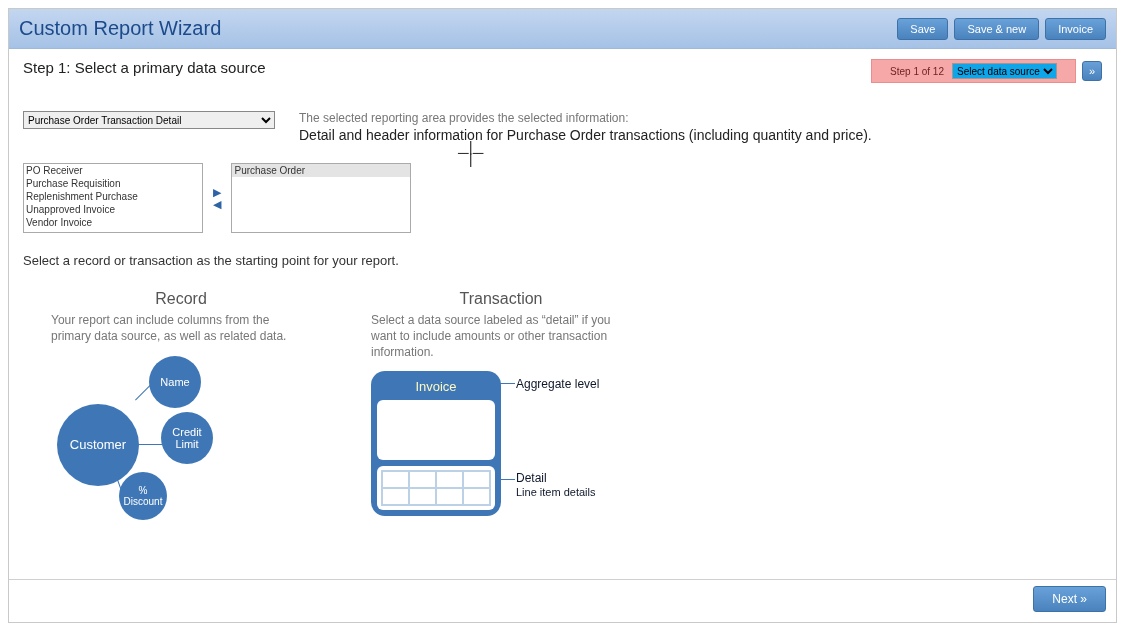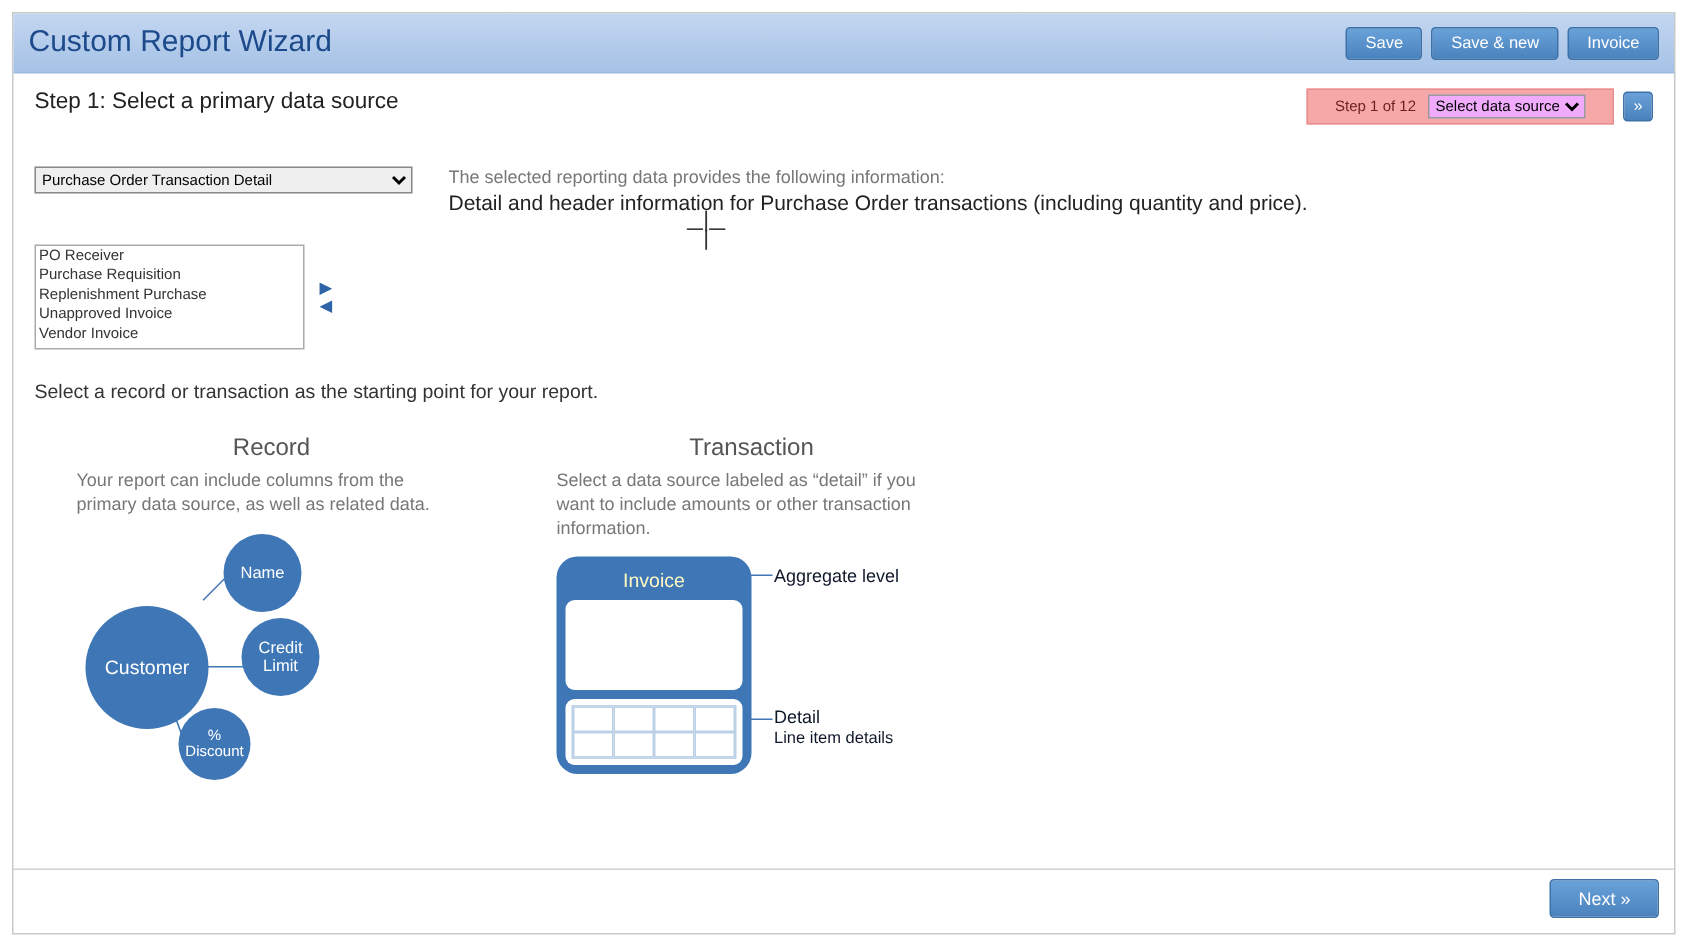--- a/index.html
+++ b/index.html
@@ -67,21 +67,21 @@
     display: flex;
     align-items: center;
     gap: 8px;
     font-size: 10px;
     color: #6b1f1f;
   }
   .step-badge select {
     font-size: 10px;
     height: 16px;
     border: 1px solid #999;
-    background: #f0abfc;
+    background: #0ea5e9;
   }
   .expand-btn {
     width: 20px;
     height: 20px;
     background: linear-gradient(#6aa0d7, #4a82bd);
     border: 1px solid #3e72a7;
     border-radius: 3px;
     color: #fff;
     font-size: 11px;
     display: flex;
@@ -286,37 +286,40 @@
           <span>»</span>
         </div>
       </div>
     </div>
 
     <div class="src-row">
       <select class="src-select">
         <option>Purchase Order Transaction Detail</option>
       </select>
       <div>
-        <div class="intro">The selected reporting data provides the following information:</div>
+        <div class="intro">The selected reporting area provides the selected information:</div>
         <div class="intro-main">Detail and header information for Purchase Order transactions (including quantity and price).</div>
       </div>
     </div>
 
     <div class="dual">
       <div class="listbox" id="left-list">
           <div class="li">PO Receiver</div>
           <div class="li">Purchase Requisition</div>
           <div class="li">Replenishment Purchase</div>
           <div class="li">Unapproved Invoice</div>
           <div class="li">Vendor Invoice</div>
         </div>
       <div class="movers">
         <span>▶</span>
         <span>◀</span>
       </div>
+      <div class="listbox" id="right-list">
+          <div class="li sel">Purchase Order</div>
+        </div>
     </div>
 
     <div class="hint">Select a record or transaction as the starting point for your report.</div>
 
     <div class="diagram-row">
 
       <div class="col">
         <h3>Record</h3>
         <p class="desc">Your report can include columns from the primary data source, as well as related data.</p>
         <div class="bubbles">

